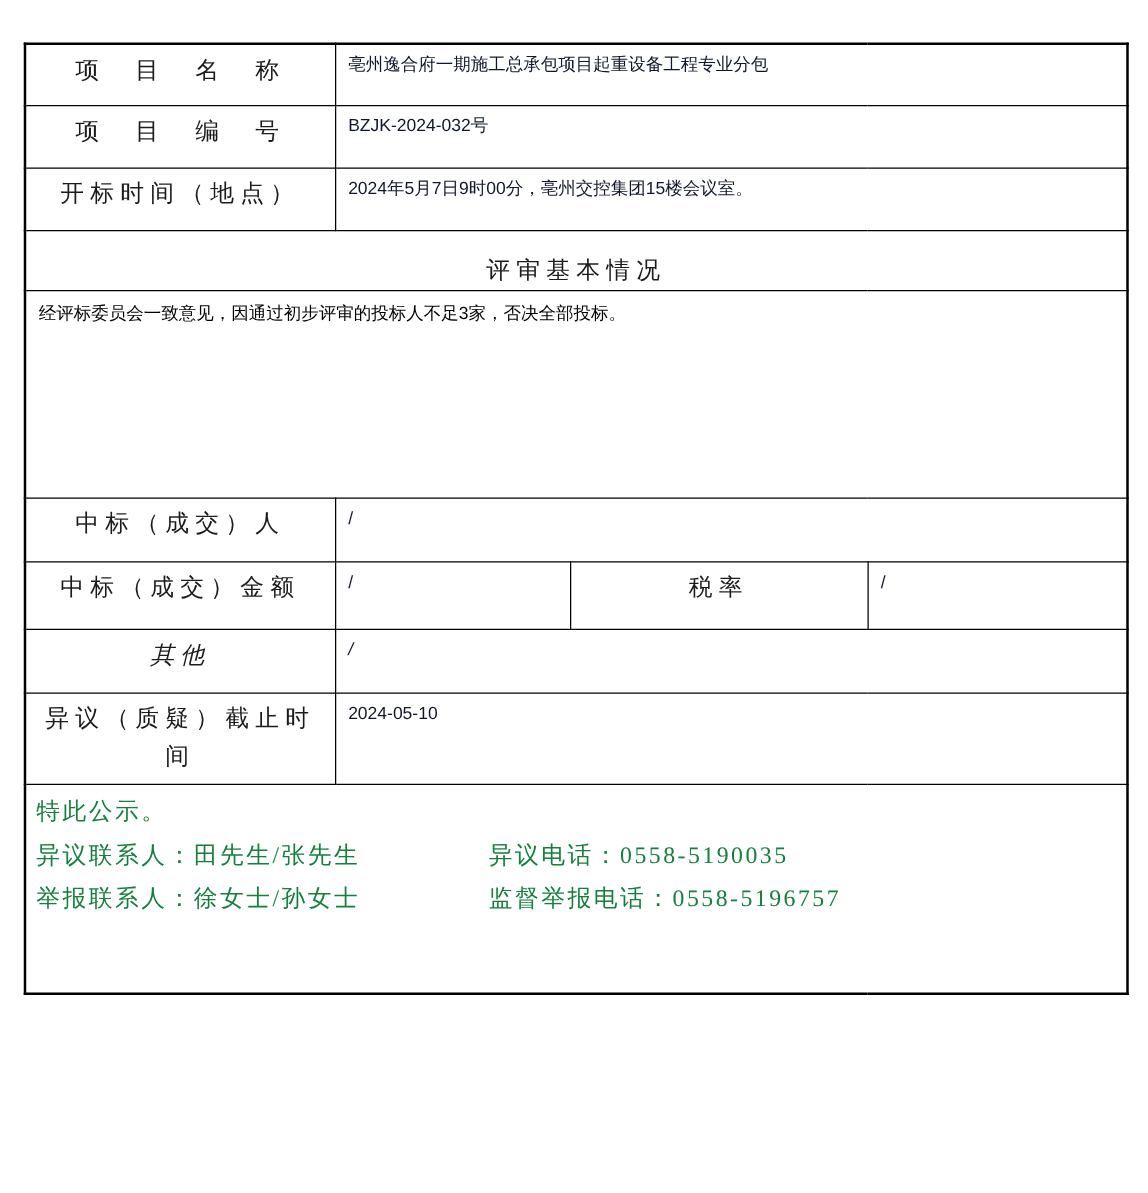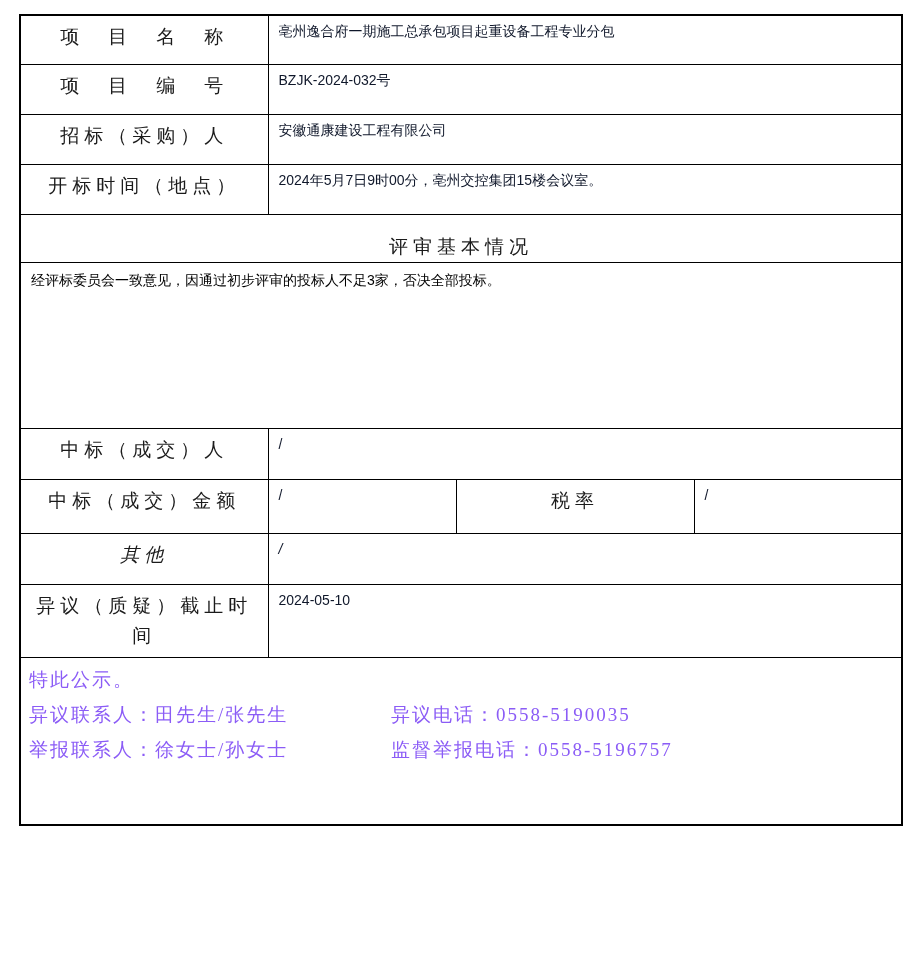--- a/index.html
+++ b/index.html
@@ -19,20 +19,21 @@
   .table-wrap {
     position: absolute;
     left: 19px;
     top: 14px;
   }
   table.doc-table {
     border-collapse: collapse;
     table-layout: fixed;
     width: 882px;
     border: 2px solid #000000;
+    margin-top: 20px;
   }
   table.doc-table td {
     border: 1px solid #000000;
     vertical-align: top;
     overflow: hidden;
     background: #ffffff;
   }
   
   td.label {
     font-family: "Liberation Serif", "DejaVu Serif", serif;
@@ -69,21 +70,21 @@
     font-size: 14px;
     color: #000000;
     text-align: left;
     line-height: 20px;
     padding: 7px 10px 0 10px;
   }
   
   td.footer-cell {
     font-family: "Liberation Serif", "DejaVu Serif", serif;
     font-size: 19px;
-    color: #8b5cf6;
+    color: #15803d;
     letter-spacing: 2px;
     padding: 4px 8px 0 8px;
   }
   .footer-line {
     line-height: 35px;
     display: flex;
     align-items: baseline;
   }
   .footer-left {
     width: 362px;
@@ -124,24 +125,20 @@
           <tr class="r-a">
         <td class="label">项　目　名　称</td>
         <td class="value" colspan="3">亳州逸合府一期施工总承包项目起重设备工程专业分包</td>
       </tr>
 
       <tr class="r-b">
         <td class="label">项　目　编　号</td>
         <td class="value" colspan="3">BZJK-2024-032号</td>
       </tr>
 
-      <tr class="r-c">
-        <td class="label">招标（采购）人</td>
-        <td class="value" colspan="3">安徽通康建设工程有限公司</td>
-      </tr>
 
       <tr class="r-d">
         <td class="label">开标时间（地点）</td>
         <td class="value" colspan="3">2024年5月7日9时00分，亳州交控集团15楼会议室。</td>
       </tr>
 
       <tr class="r-e">
         <td class="section-header" colspan="4">评审基本情况</td>
       </tr>
 

